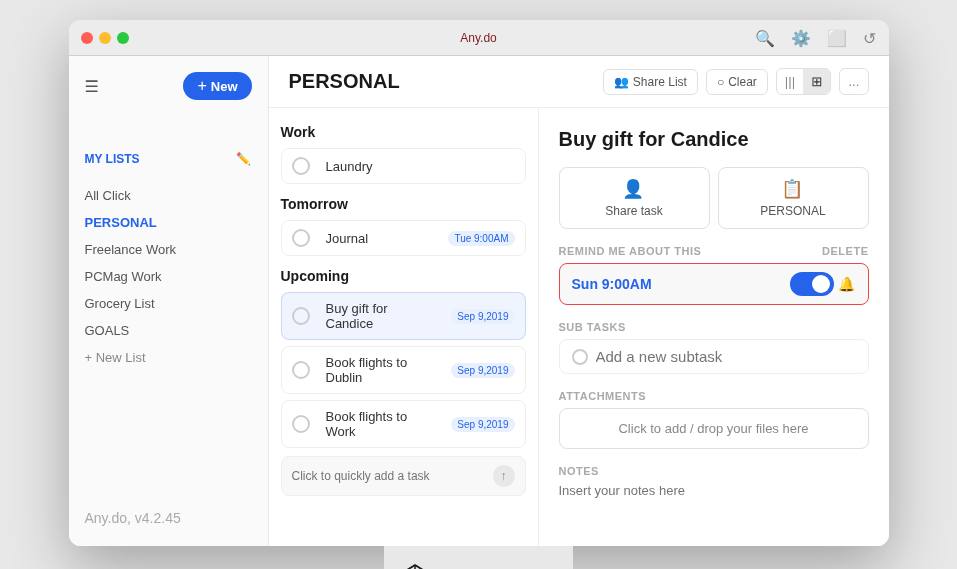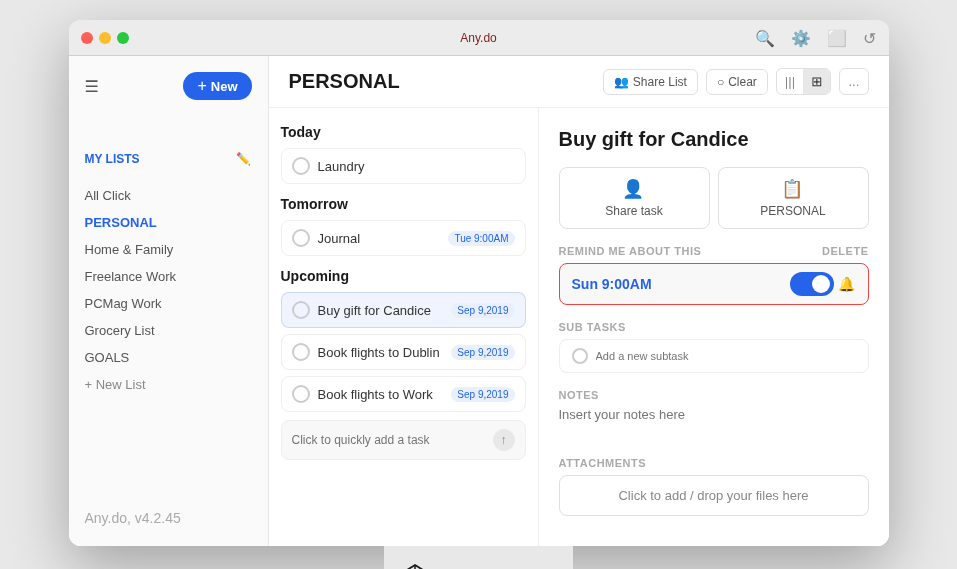--- a/index.html
+++ b/index.html
@@ -210,21 +210,21 @@
       font-weight: 700;
       color: #1a1a1a;
       margin-bottom: 8px;
       margin-top: 12px;
     }
     .task-section-title:first-child { margin-top: 0; }
 
     .task-item {
       display: flex;
       align-items: center;
-      gap: 8px;
+      gap: 16px;
       padding: 8px 10px;
       background: #fff;
       border: 1px solid #eee;
       border-radius: 8px;
       margin-bottom: 6px;
       cursor: pointer;
     }
     .task-checkbox {
       width: 18px;
       height: 18px;
@@ -390,21 +390,21 @@
     .subtask-checkbox {
       width: 16px;
       height: 16px;
       border: 2px solid #ccc;
       border-radius: 50%;
       flex-shrink: 0;
     }
     .subtask-input {
       flex: 1;
       border: none;
-      font-size: 11px;
+      font-size: 15px;
       color: #8b5cf6;
       outline: none;
     }
 
     
     .notes-area {
       font-size: 13px;
       color: #aaa;
       border: none;
       outline: none;
@@ -495,21 +495,20 @@
       <div class="sidebar-section">
         <div class="sidebar-section-header">
           <span style="display:flex;align-items:center;gap:6px;">MY LISTS</span>
           <span>✏️</span>
         </div>
       </div>
 
       <div>
         <div class="sidebar-item">All Click</div>
         <div class="sidebar-item active">PERSONAL</div>
-        <div class="sidebar-item">Home &amp; Family</div>
         <div class="sidebar-item">Freelance Work</div>
         <div class="sidebar-item">PCMag Work</div>
         <div class="sidebar-item">Grocery List</div>
         <div class="sidebar-item">GOALS</div>
         <div class="sidebar-item new-list">+ New List</div>
       </div>
 
       <div class="sidebar-footer">Any.do, v4.2.45</div>
     </div>
 
@@ -531,21 +530,21 @@
             <button class="view-btn active">⊞</button>
           </div>
           <button class="more-btn">...</button>
         </div>
       </div>
 
       <div class="two-col">
 
         <div class="task-list-panel">
 
-          <div class="task-section-title">Today</div>
+          <div class="task-section-title">Work</div>
           <div class="task-item">
             <div class="task-checkbox"></div>
             <span class="task-text">Laundry</span>
           </div>
 
           <div class="task-section-title">Tomorrow</div>
           <div class="task-item">
             <div class="task-checkbox"></div>
             <span class="task-text">Journal</span>
             <span class="task-tag">Tue 9:00AM</span>
@@ -607,30 +606,30 @@
               <span>SUB TASKS</span>
             </div>
             <div class="subtask-row">
               <div class="subtask-checkbox"></div>
               <input class="subtask-input" readonly="" placeholder="Add a new subtask" style="">
             </div>
           </div>
 
           <div class="detail-section">
             <div class="detail-label">
+              <span>ATTACHMENTS</span>
+            </div>
+            <div class="attachment-area">Click to add / drop your files here</div>
+          </div>
+
+          <div class="detail-section">
+            <div class="detail-label">
               <span>NOTES</span>
             </div>
             <textarea class="notes-area" rows="2" readonly="" placeholder="Insert your notes here" style=""></textarea>
-          </div>
-
-          <div class="detail-section">
-            <div class="detail-label">
-              <span>ATTACHMENTS</span>
-            </div>
-            <div class="attachment-area">Click to add / drop your files here</div>
           </div>
         </div>
 
       </div>
     </div>
   </div>
 </div>
 
 <div class="teamstorm-footer">
   <div class="ts-logo">

